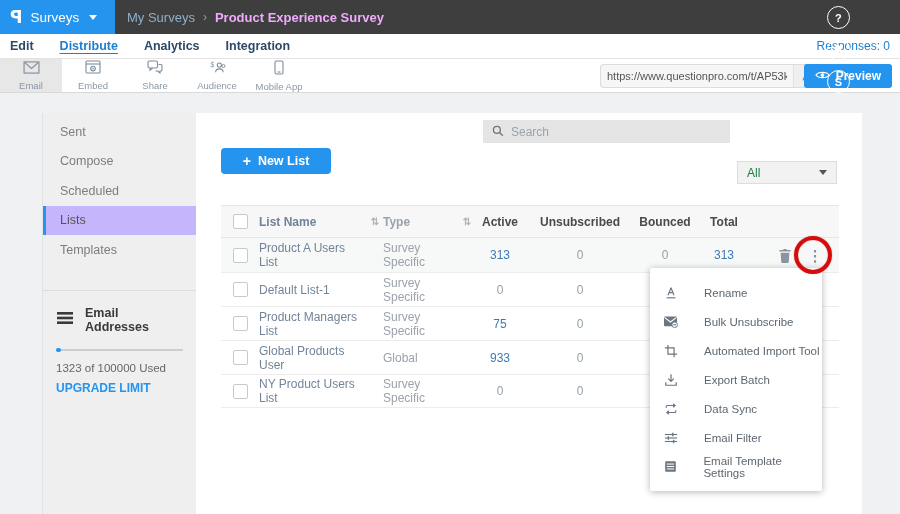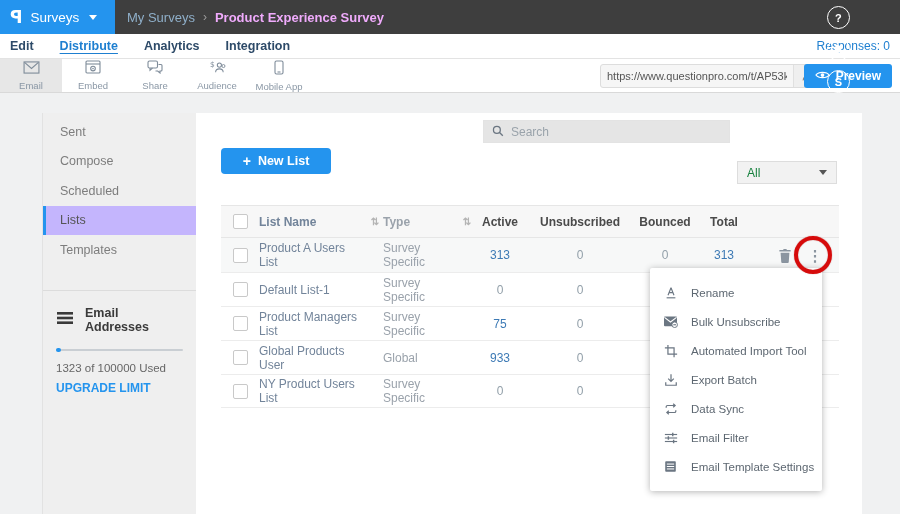--- a/index.html
+++ b/index.html
@@ -80,21 +80,21 @@
   .col-actions { width:86px; display:flex; align-items:center; justify-content:flex-end; padding-right:17px; gap:16px; }
   .t-row .col-name { color:#72849a; }
   .t-row .col-type { color:#9aa2ab; }
   .num-blue { color:#3d7ab5; }
   .num-gray { color:#93a0aa; }
   .icon-btn { background:none; border:none; cursor:pointer; display:flex; align-items:center; justify-content:center; padding:0; }
   .kebab { color:#8b95a0; font-size:15px; font-weight:bold; line-height:1; letter-spacing:0; width:14px; text-align:center; }
 
   
   .context-menu { position:absolute; left:650px; top:268px; width:172px; background:#fff; border-radius:2px; box-shadow:0 1px 7px rgba(0,0,0,0.3); padding:10px 0; z-index:50; }
-  .menu-item { height:29px; display:flex; align-items:center; gap:13px; padding-left:13px; cursor:pointer; }
+  .menu-item { height:29px; display:flex; align-items:center; gap:26px; padding-left:13px; cursor:pointer; }
   .mi-icon { width:15px; height:15px; display:flex; align-items:center; justify-content:center; }
   .mi-label { font-size:11.5px; color:#5d6771; }
 
   
   .red-circle { position:absolute; left:794px; top:236px; width:38px; height:38px; border:4px solid #d60b0b; border-radius:50%; z-index:60; pointer-events:none; box-shadow:0 0 1px rgba(140,0,0,.7), inset 0 0 1px rgba(140,0,0,.7); }
 </style>
 </head>
 <body>
 
 <div class="screen">

